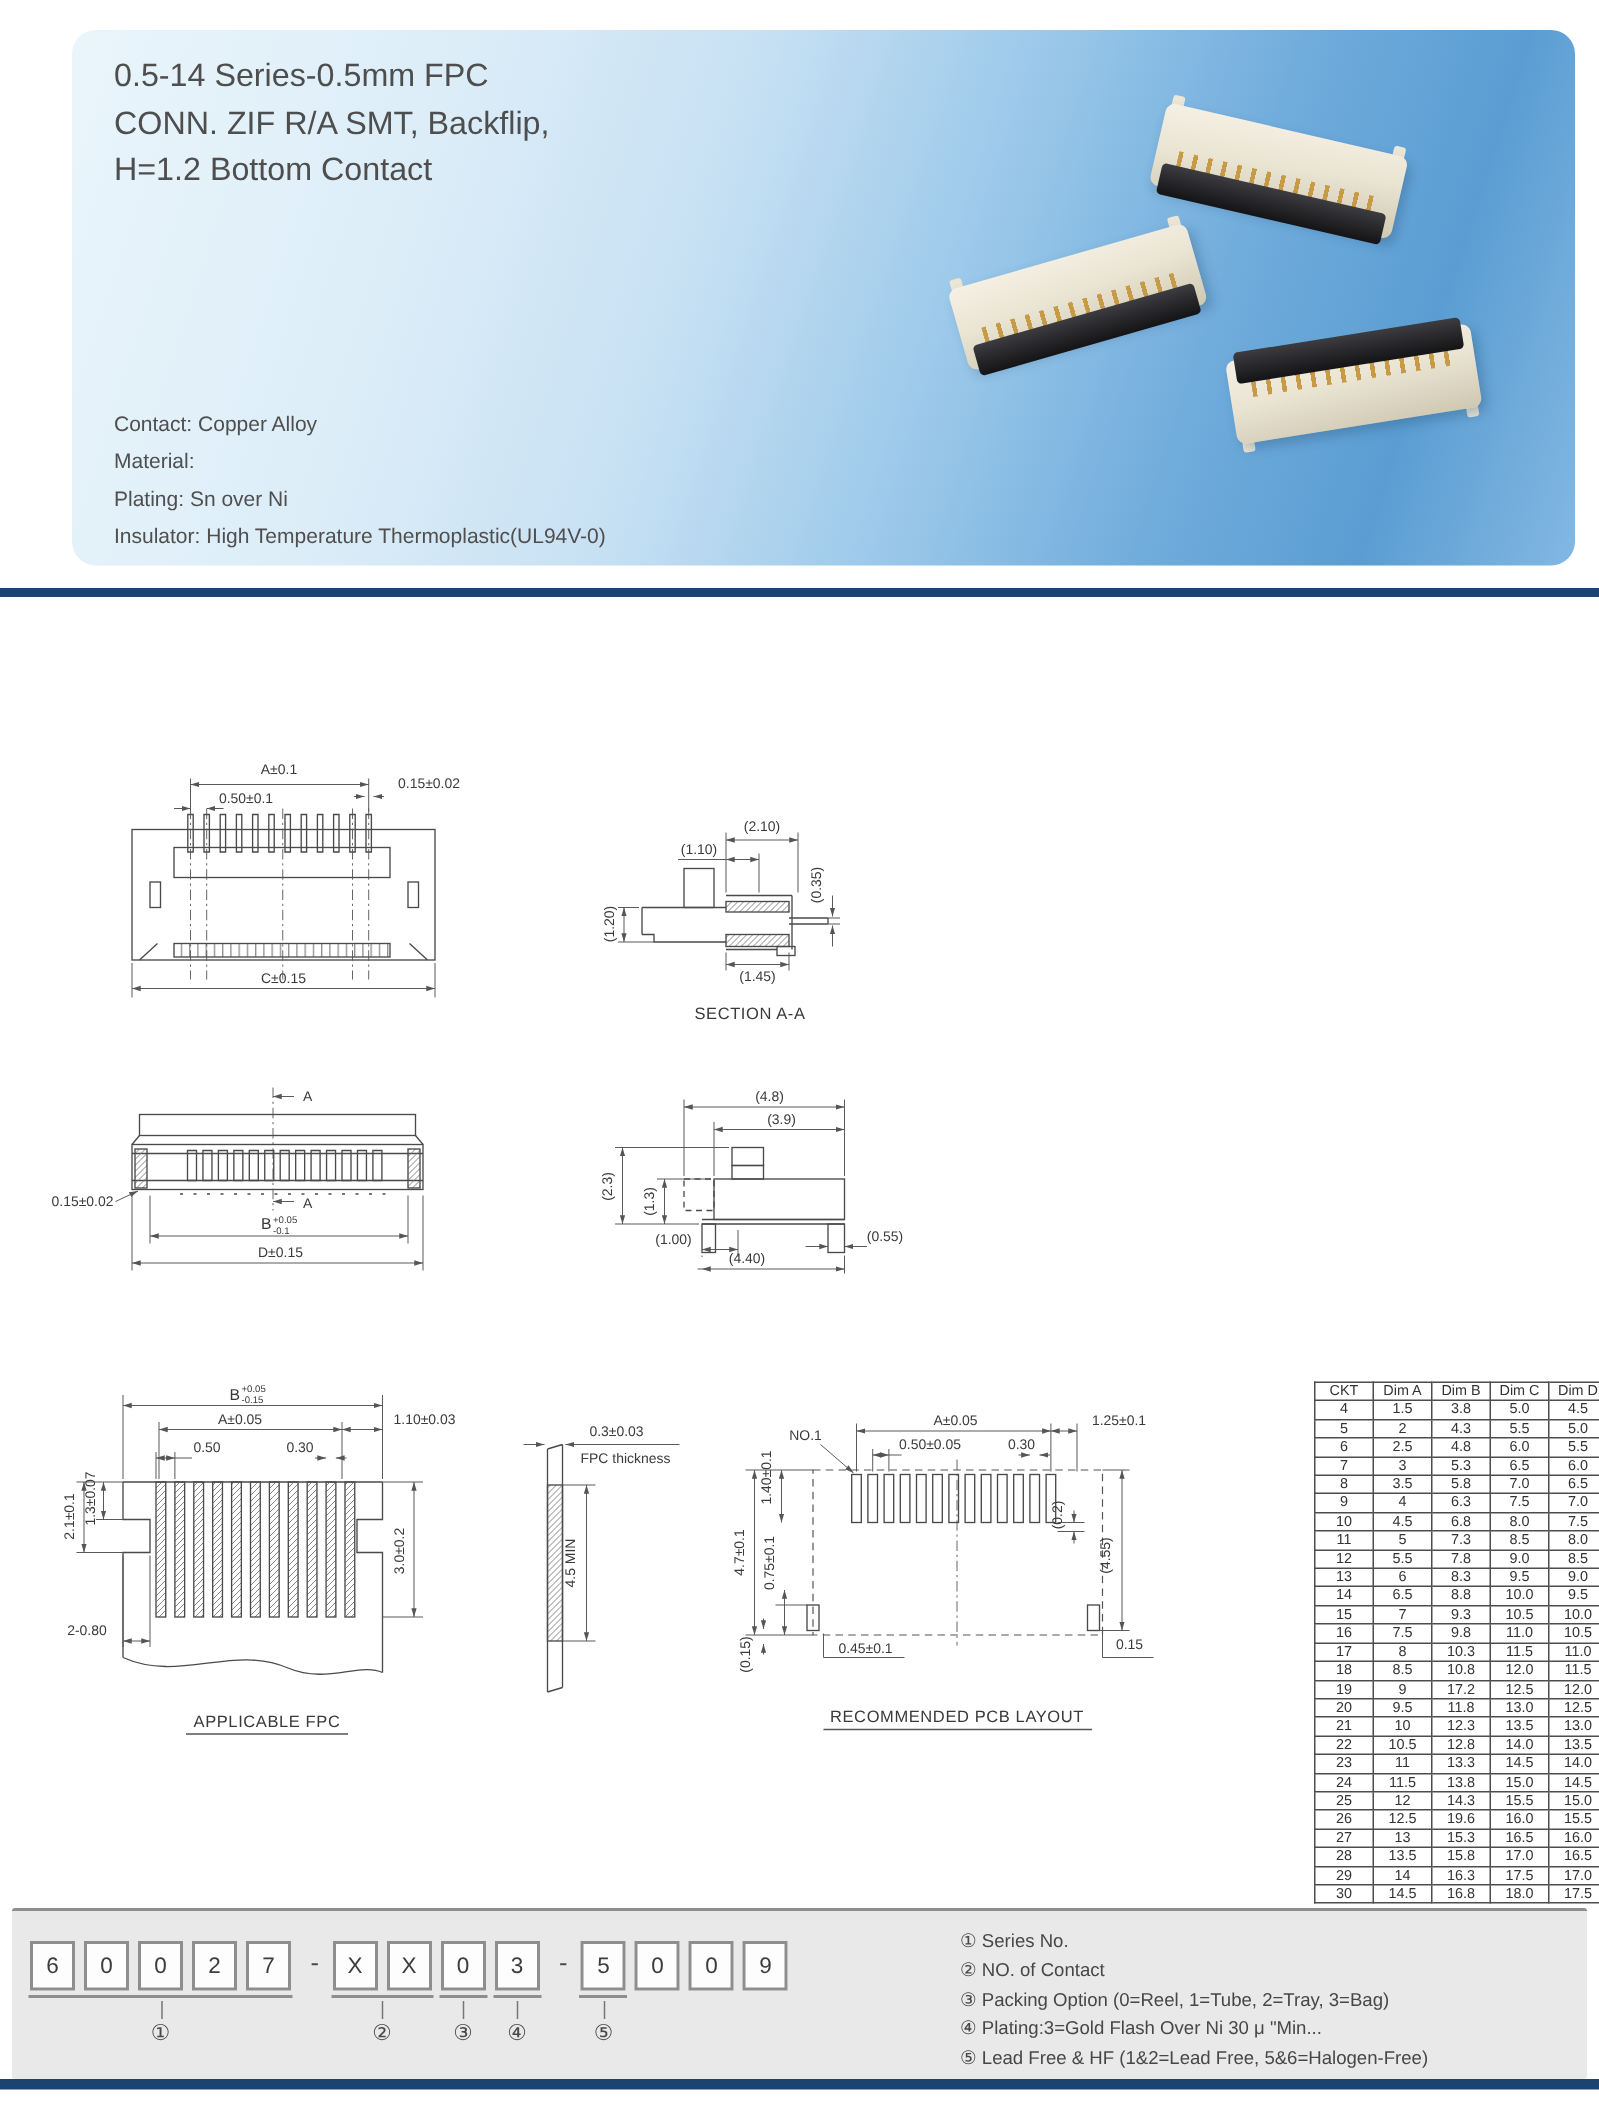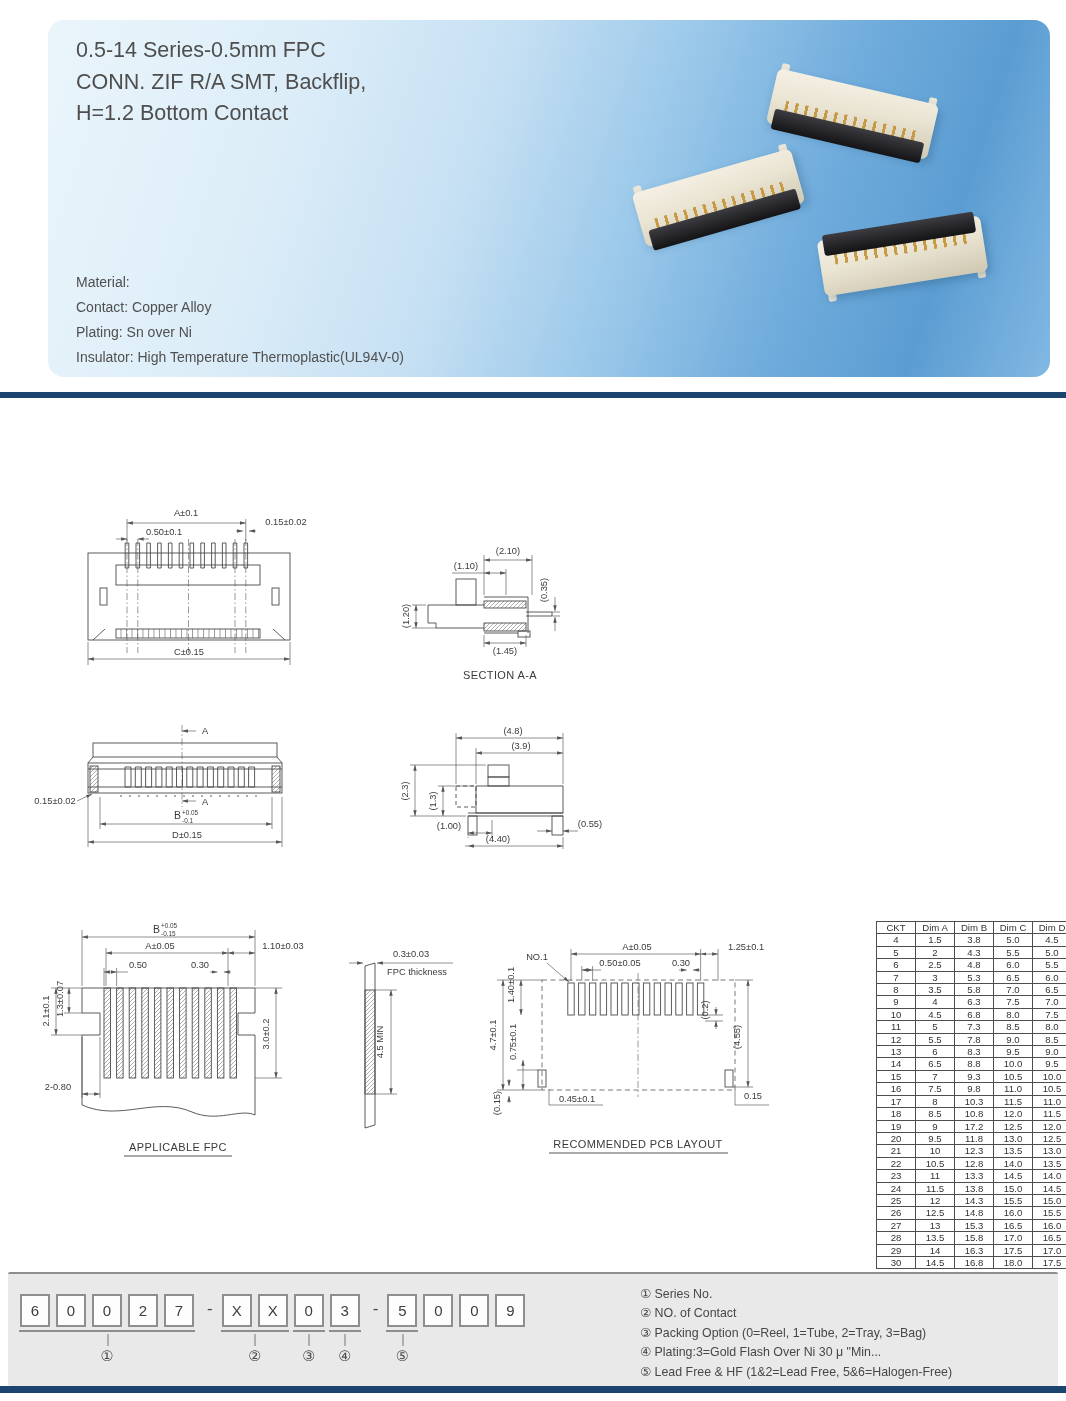--- a/index.html
+++ b/index.html
@@ -70,22 +70,22 @@
 <body>
 
 <div class="page">
 
   <div class="header-panel">
     <div class="title">0.5-14 Series-0.5mm FPC
 CONN. ZIF R/A SMT, Backflip,
 H=1.2 Bottom Contact</div>
     <div class="mat-block">
 
-    <div>Material:</div>
-        <div>Contact: Copper Alloy</div>
+    <div>Contact: Copper Alloy</div>
+        <div>Material:</div>
         <div>Plating: Sn over Ni</div>
         <div>Insulator: High Temperature Thermoplastic(UL94V-0)</div>
       </div>
 
     <div class="connector front" style="left:722px;top:66px;transform:rotate(13deg);">
       <span class="c-ear l"></span>
       <span class="c-ear r"></span>
       <div class="c-body"></div>
       <div class="c-pins"></div>
       <div class="c-slider"></div>
@@ -597,21 +597,21 @@
           <td>25</td>
           <td>12</td>
           <td>14.3</td>
           <td>15.5</td>
           <td>15.0</td>
         </tr>
 
         <tr>
           <td>26</td>
           <td>12.5</td>
-          <td>14.8</td>
+          <td>19.6</td>
           <td>16.0</td>
           <td>15.5</td>
         </tr>
 
         <tr>
           <td>27</td>
           <td>13</td>
           <td>15.3</td>
           <td>16.5</td>
           <td>16.0</td>

